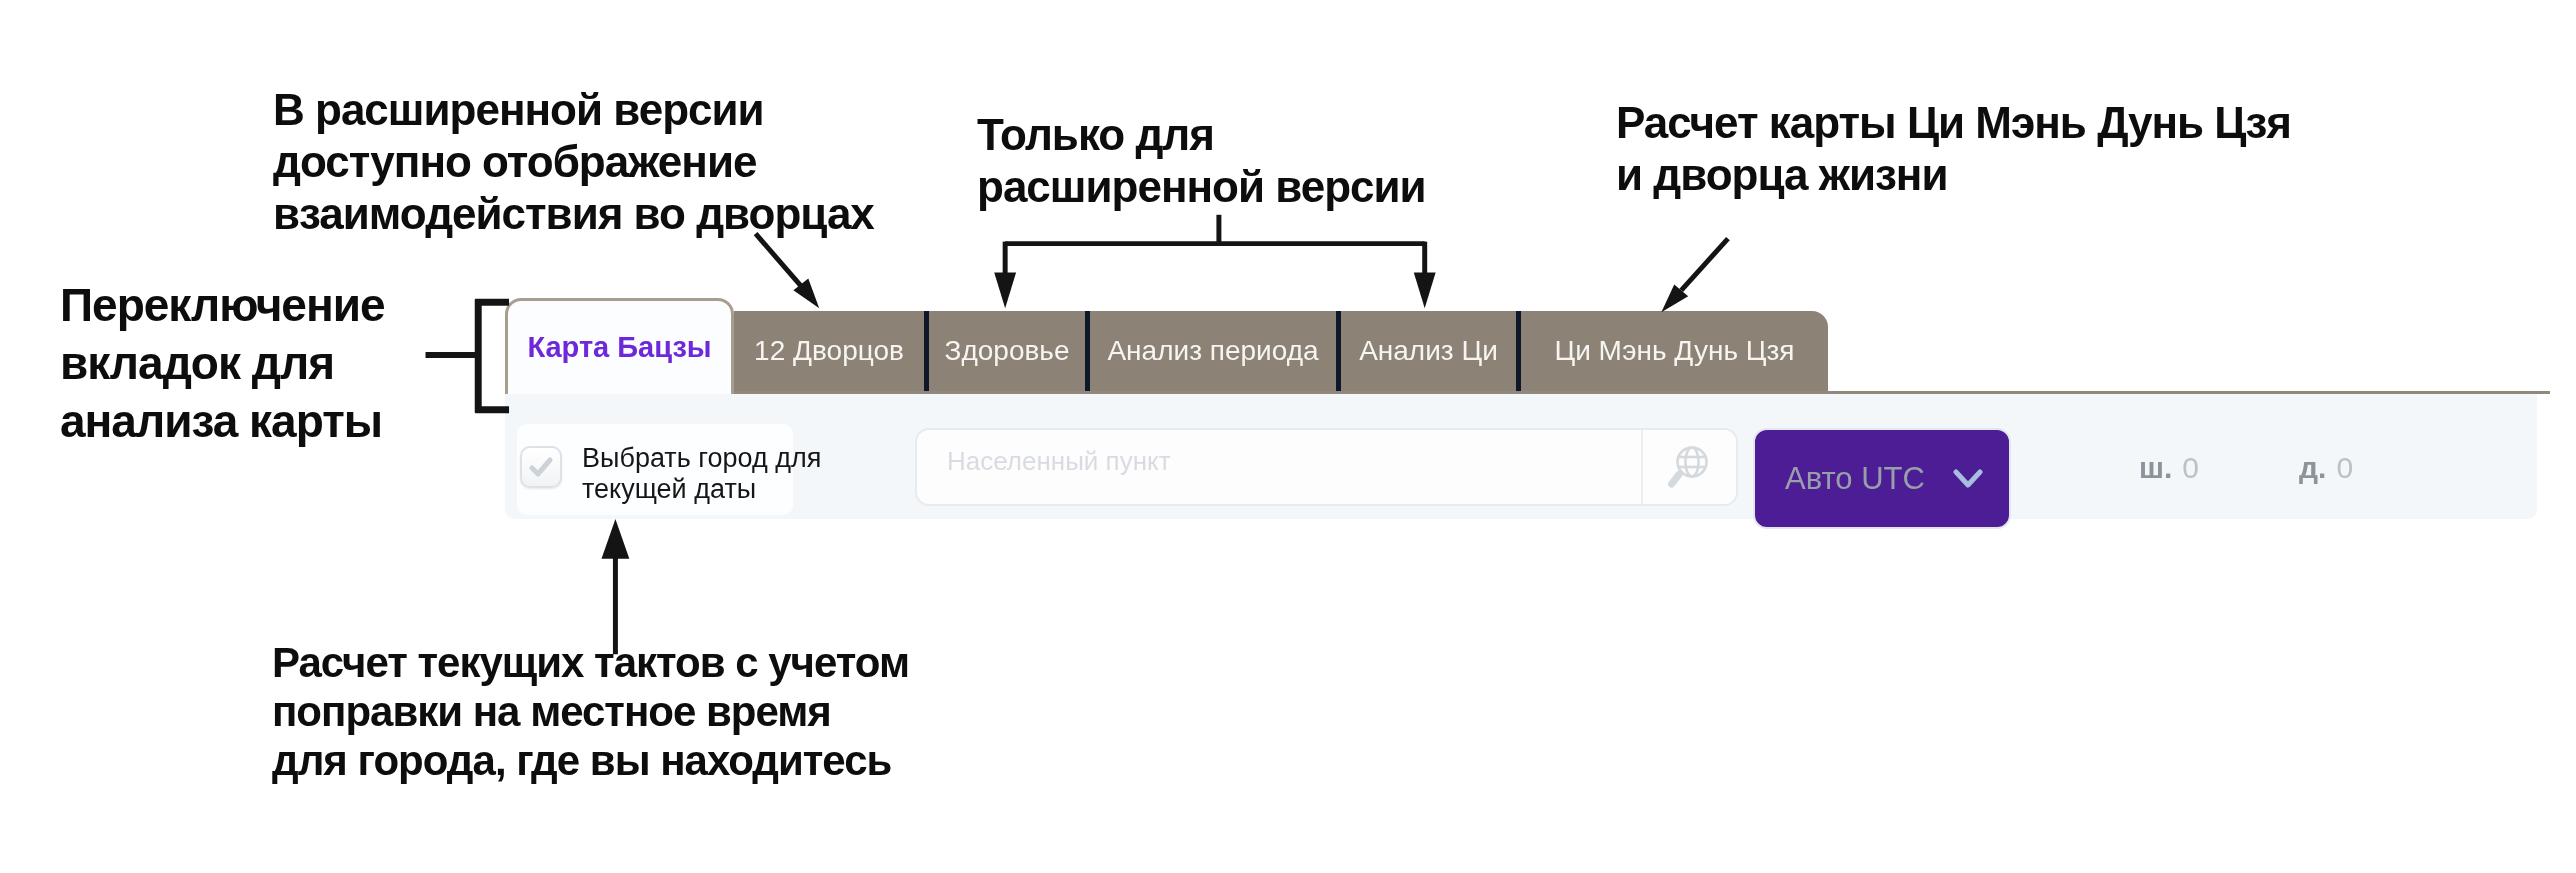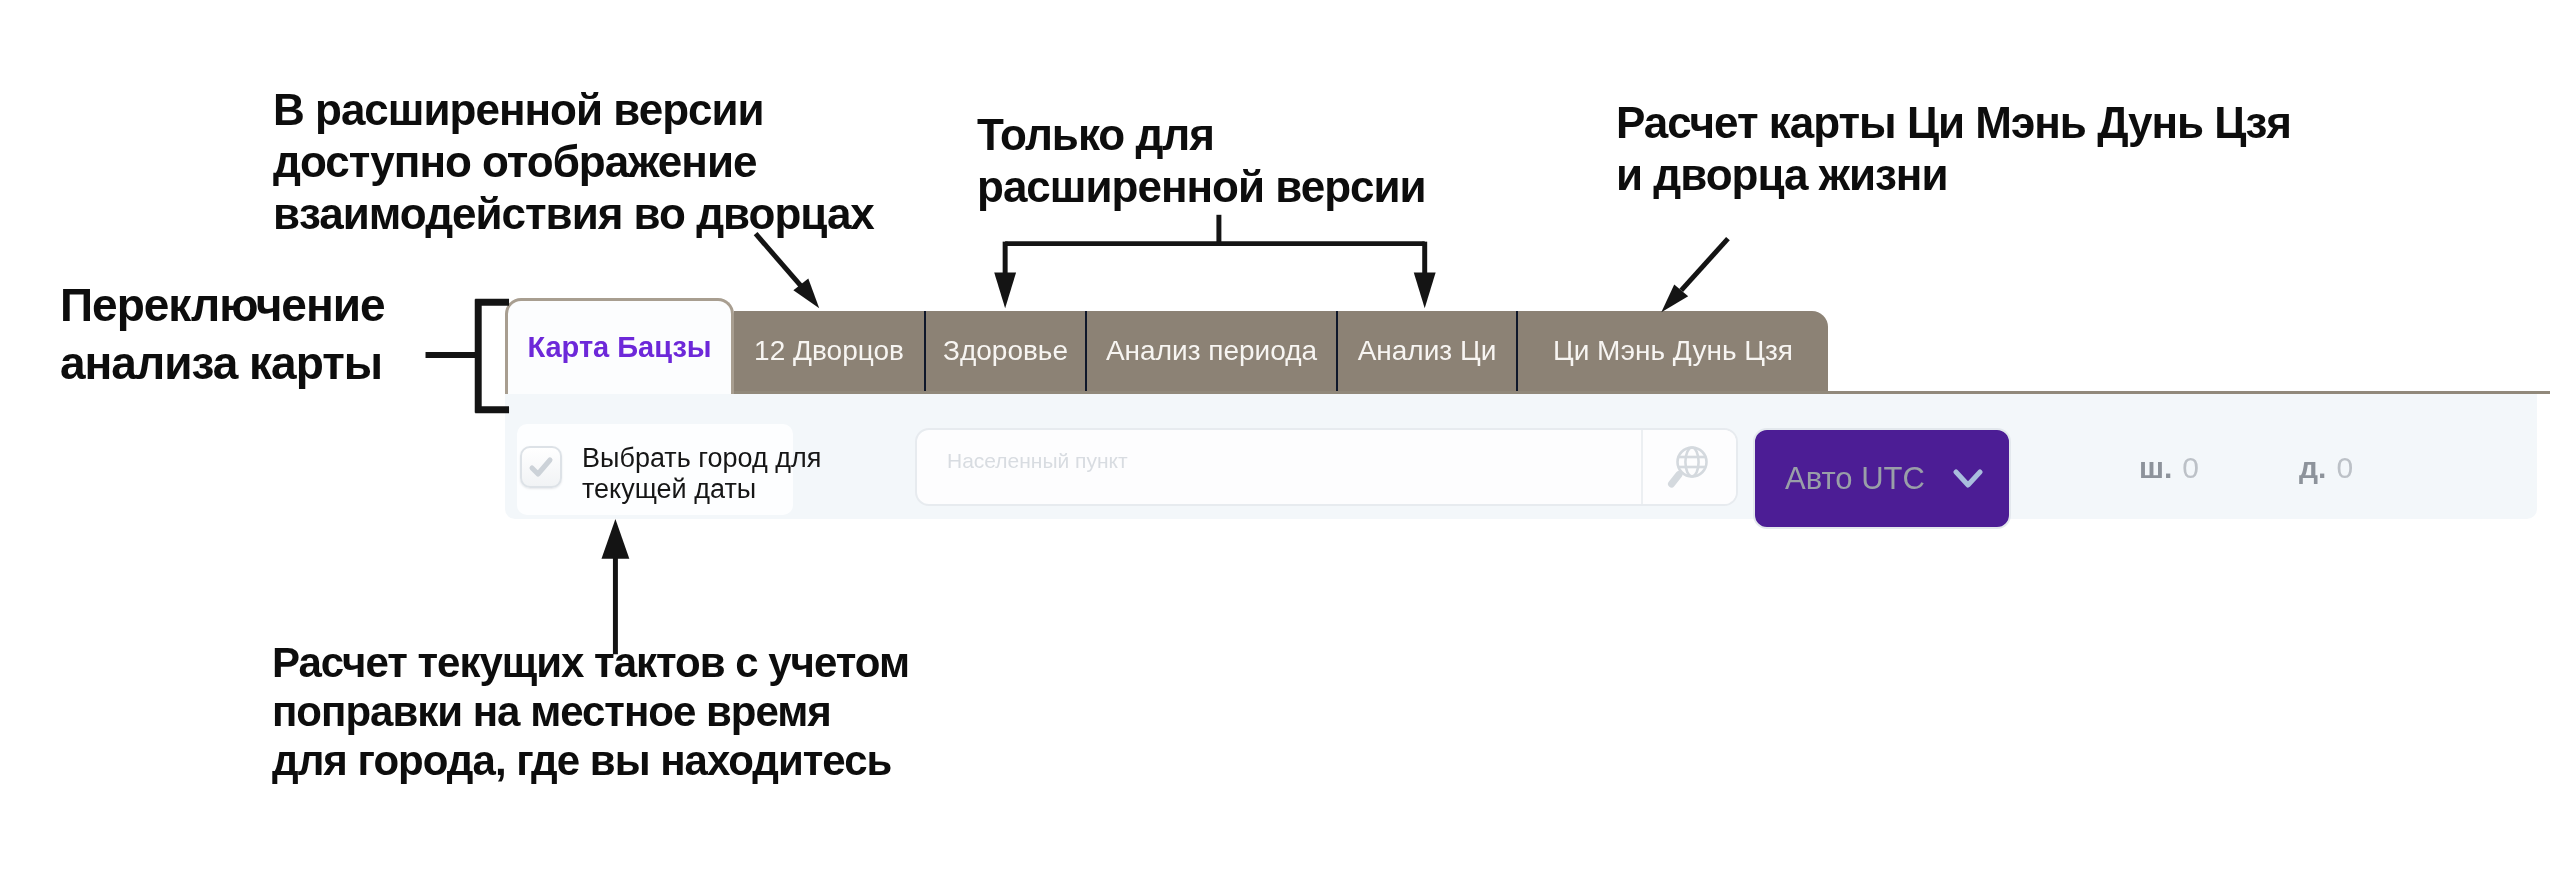--- a/index.html
+++ b/index.html
@@ -57,21 +57,21 @@
     background: #8c8275;
     border-top-right-radius: 16px;
     overflow: hidden;
   }
   .tab {
     height: 100%;
     display: flex; align-items: center; justify-content: center;
     color: #f7f5f2; font-size: 28px;
     cursor: pointer;
   }
-  .tab + .tab { border-left: 2px solid #0f172a; }
+  .tab + .tab { border-left: 5px solid #0f172a; }
   .tab:nth-child(1) { width: 190px; }
   .tab:nth-child(2) { width: 161px; }
   .tab:nth-child(3) { width: 251px; }
   .tab:nth-child(4) { width: 180px; }
   .tab:nth-child(5) { width: 312px; }
 
   
   #toolbar {
     position: absolute; left: 505px; top: 394px;
     width: 2032px; height: 125px;
@@ -103,21 +103,21 @@
     width: 823px; height: 78px;
     background: #fdfdfe;
     border: 2px solid #e7ebef; border-radius: 14px;
     display: flex; align-items: stretch;
   }
   #city-input {
     flex: 1 1 auto; min-width: 0;
     border: none; outline: none; background: transparent;
     padding: 0 0 12px 30px;
     font-family: "Liberation Sans", sans-serif;
-    font-size: 21px; color: #6a7077;
+    font-size: 26px; color: #6a7077;
   }
   #city-input::placeholder { color: #d8dce1; opacity: 1; }
   #globe-btn {
     flex: 0 0 95px;
     border-left: 2px solid #eceff2;
     display: flex; align-items: center; justify-content: center;
     border-radius: 0 12px 12px 0;
     cursor: pointer; background: #fdfdfe;
   }
   #utc-select {
@@ -150,20 +150,21 @@
   <span class="ln">расширенной версии</span>
 </div>
 
 <div class="ann" id="ann-qimen">
   <span class="ln">Расчет карты Ци Мэнь Дунь Цзя</span>
   <span class="ln">и дворца жизни</span>
 </div>
 
 <div class="ann" id="ann-switch">
   <span class="ln">Переключение</span>
+  <span class="ln">вкладок для</span>
   <span class="ln">анализа карты</span>
 </div>
 
 <div class="ann" id="ann-tacts">
   <span class="ln">Расчет текущих тактов с учетом</span>
   <span class="ln">поправки на местное время</span>
   <span class="ln">для города, где вы находитесь</span>
 </div>
 
 <svg id="arrows" viewBox="0 0 2591 879" xmlns="http://www.w3.org/2000/svg">

